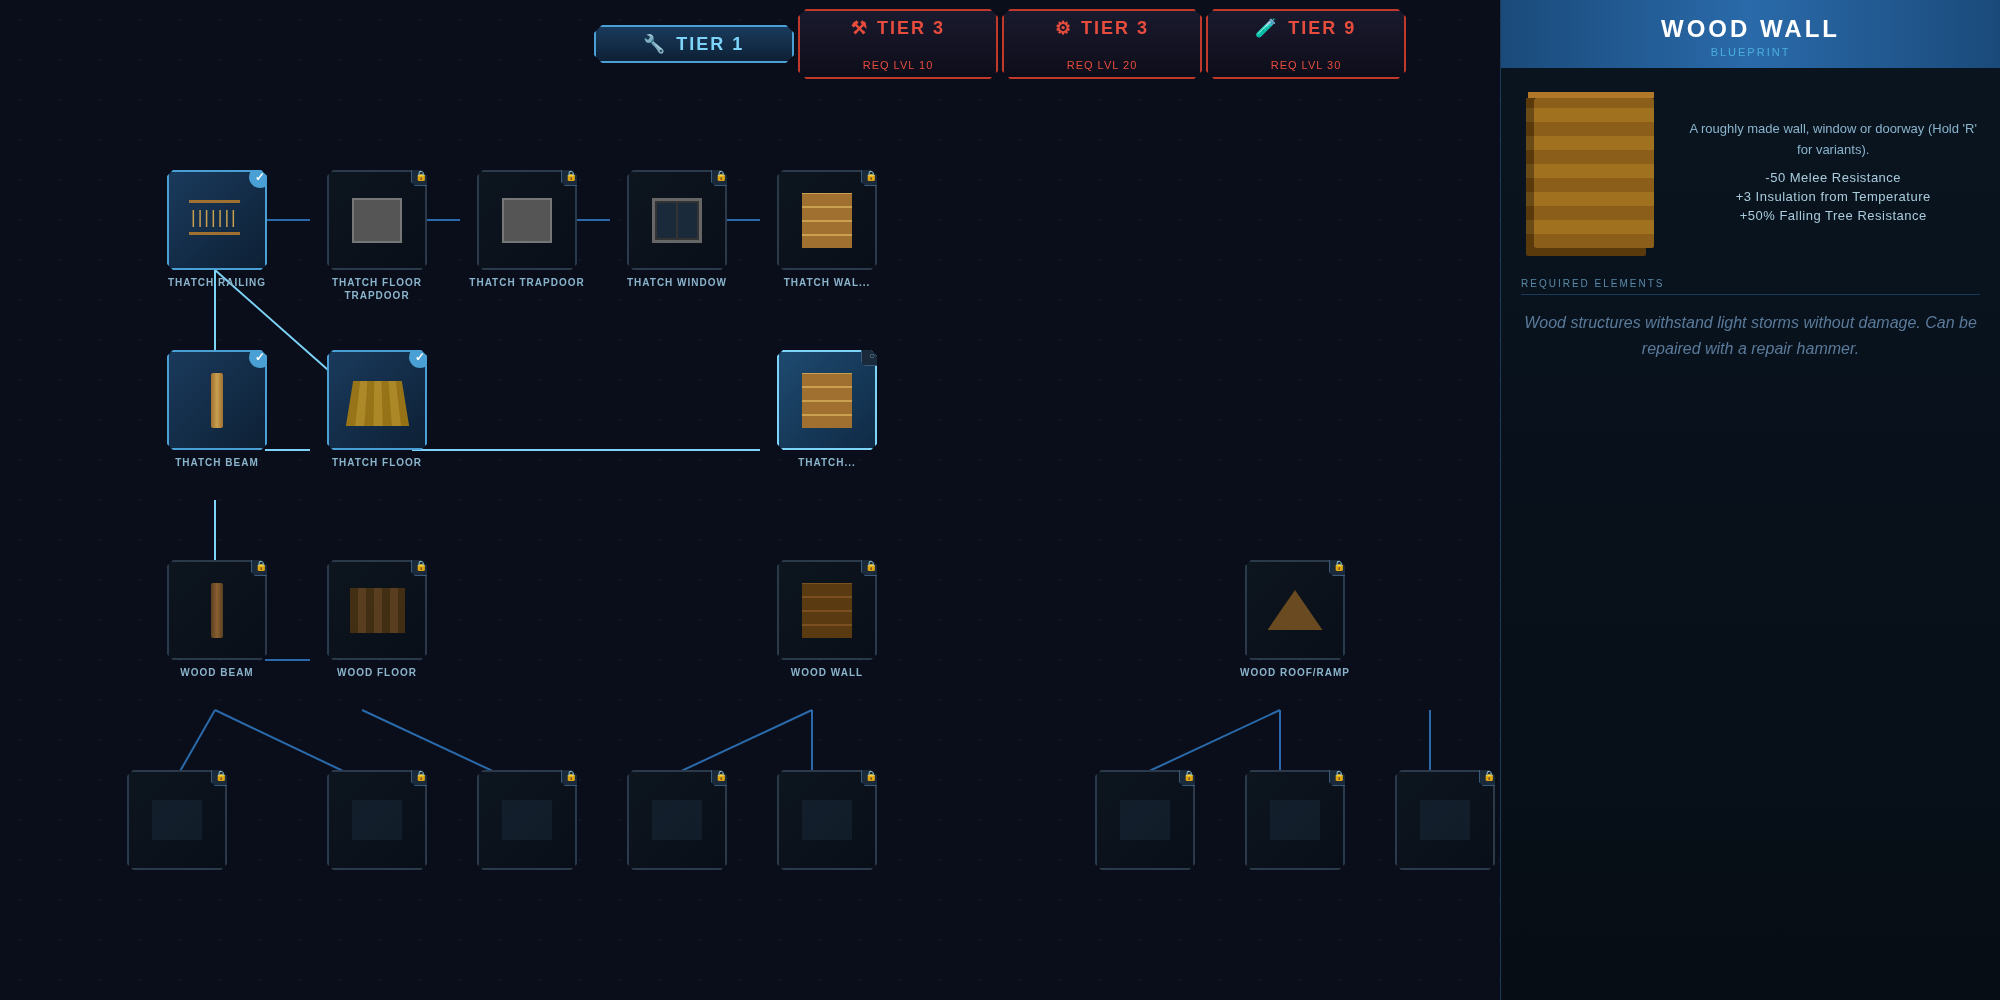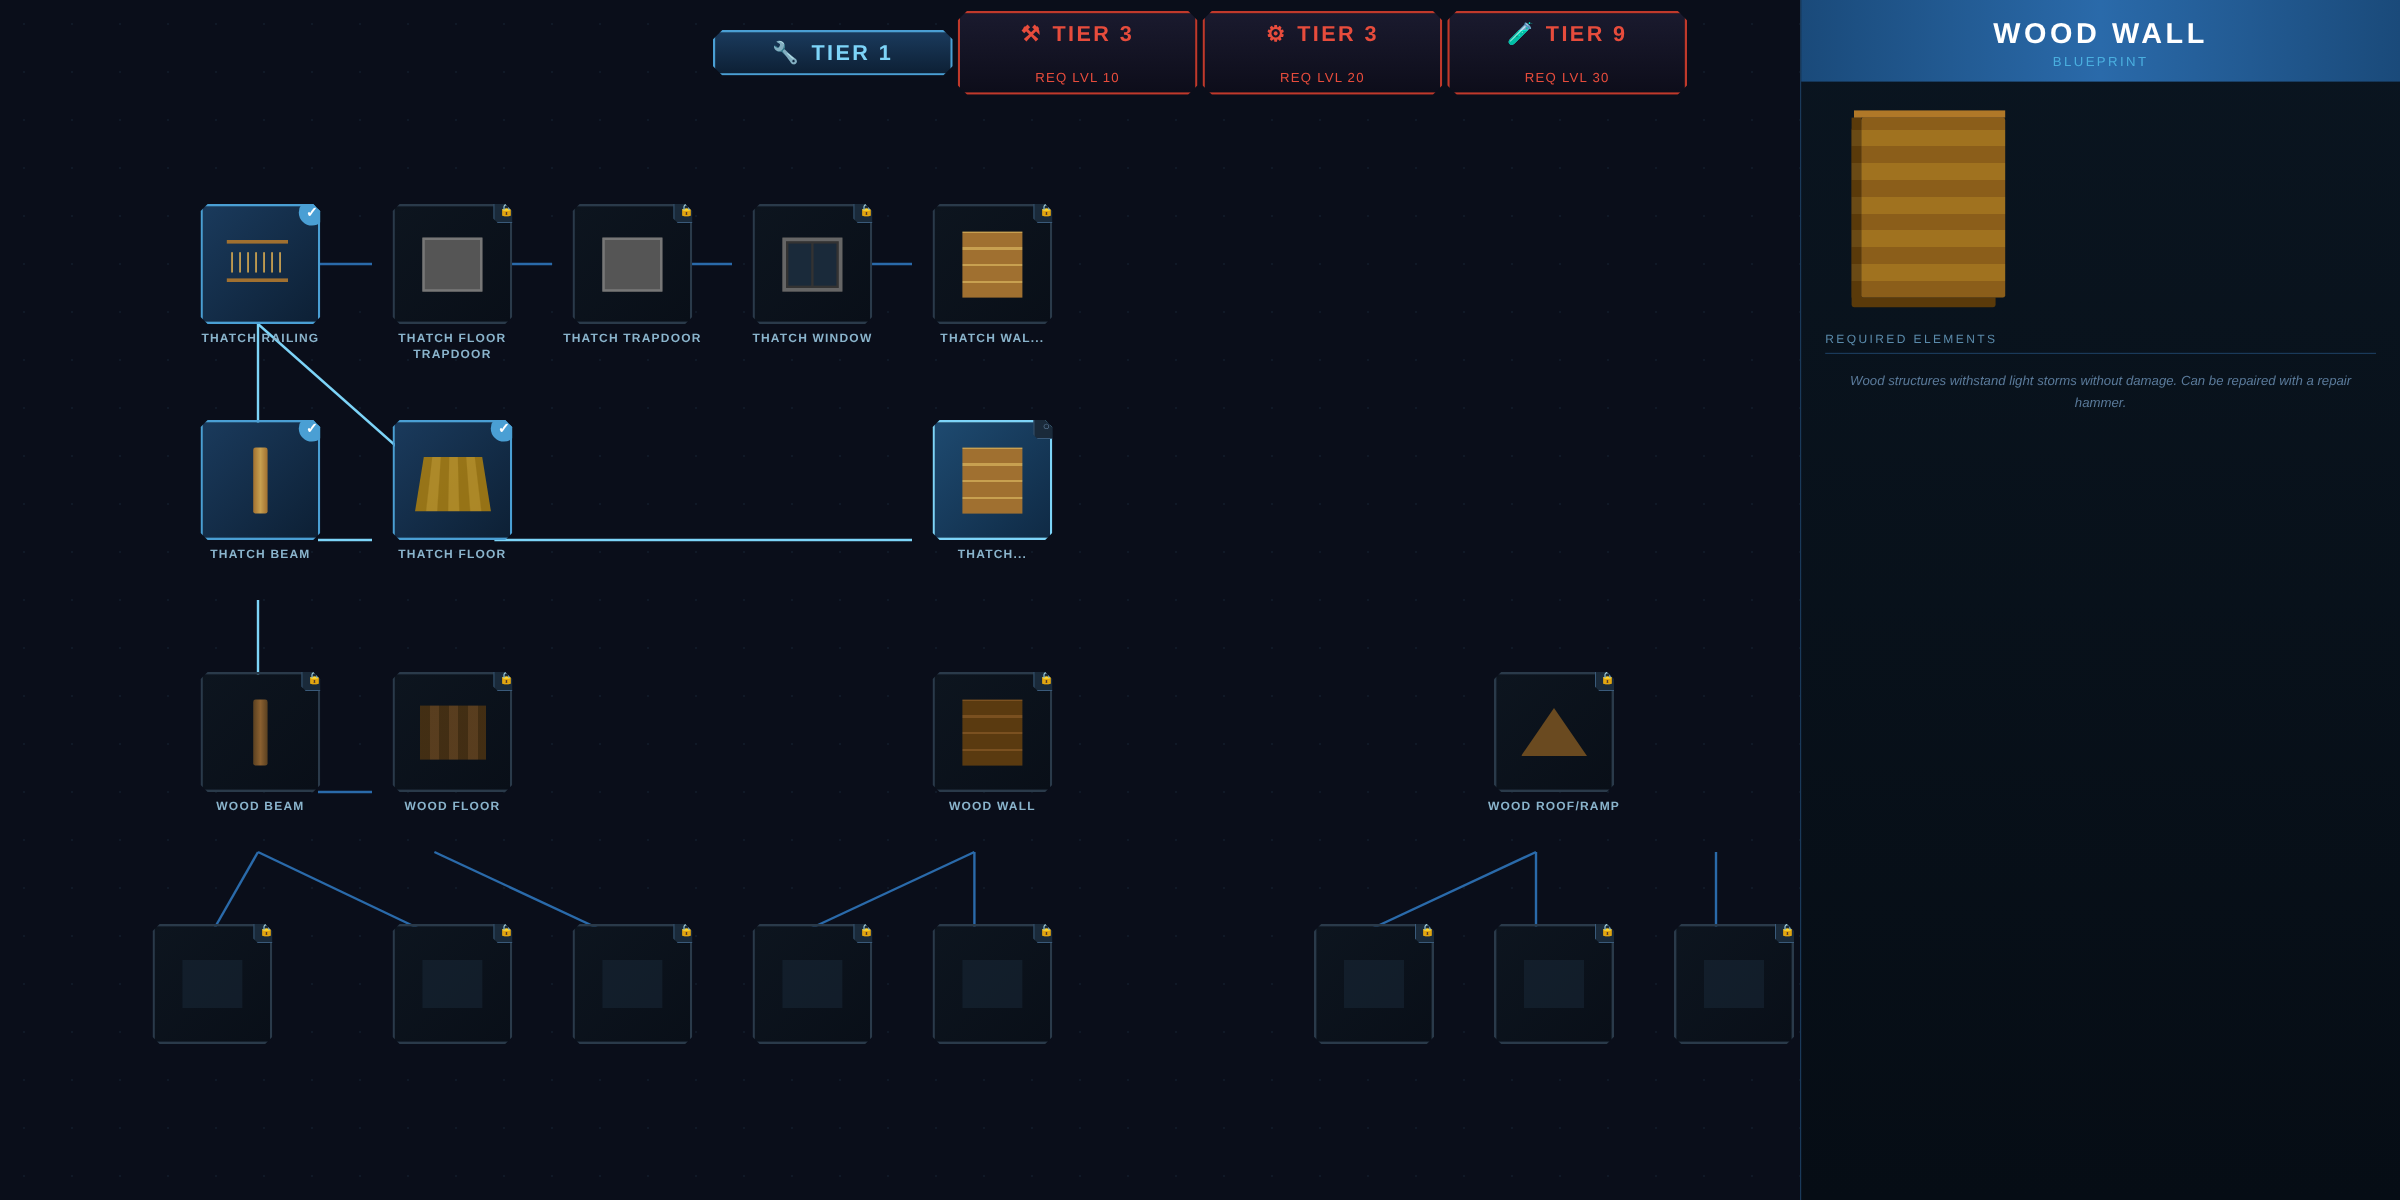--- a/index.html
+++ b/index.html
@@ -505,21 +505,21 @@
       top: 50%;
       transform: translateY(-50%);
       width: 0;
       height: 0;
       border-top: 15px solid transparent;
       border-bottom: 15px solid transparent;
       border-right: 15px solid #1a4a7a;
     }
 
     .detail-footer-text {
-      font-size: 11px;
+      font-size: 16px;
       color: #5a7a9a;
       font-style: italic;
       text-align: center;
       margin-top: 15px;
       line-height: 1.6;
     }
 
     
     svg.connections {
       position: absolute;
@@ -763,20 +763,28 @@
   <div class="detail-header">
     <div class="detail-title">WOOD WALL</div>
     <div class="detail-subtitle">BLUEPRINT</div>
   </div>
 
   <div class="detail-body">
     <div class="detail-image-area">
       <div class="detail-image">
         <div class="wood-wall-3d"></div>
       </div>
+      <div>
+        <div class="detail-desc">A roughly made wall, window or doorway (Hold 'R' for variants).</div>
+        <div class="detail-stats">
+          <div class="detail-stat">-50 Melee Resistance</div>
+          <div class="detail-stat">+3 Insulation from Temperature</div>
+          <div class="detail-stat">+50% Falling Tree Resistance</div>
+        </div>
+      </div>
     </div>
 
     <div class="required-elements-label">REQUIRED ELEMENTS</div>
 
 
 
     <div class="detail-footer-text">
       <span>Wood structures withstand light storms without damage.
 Can be repaired with a repair hammer.</span>
     </div>

